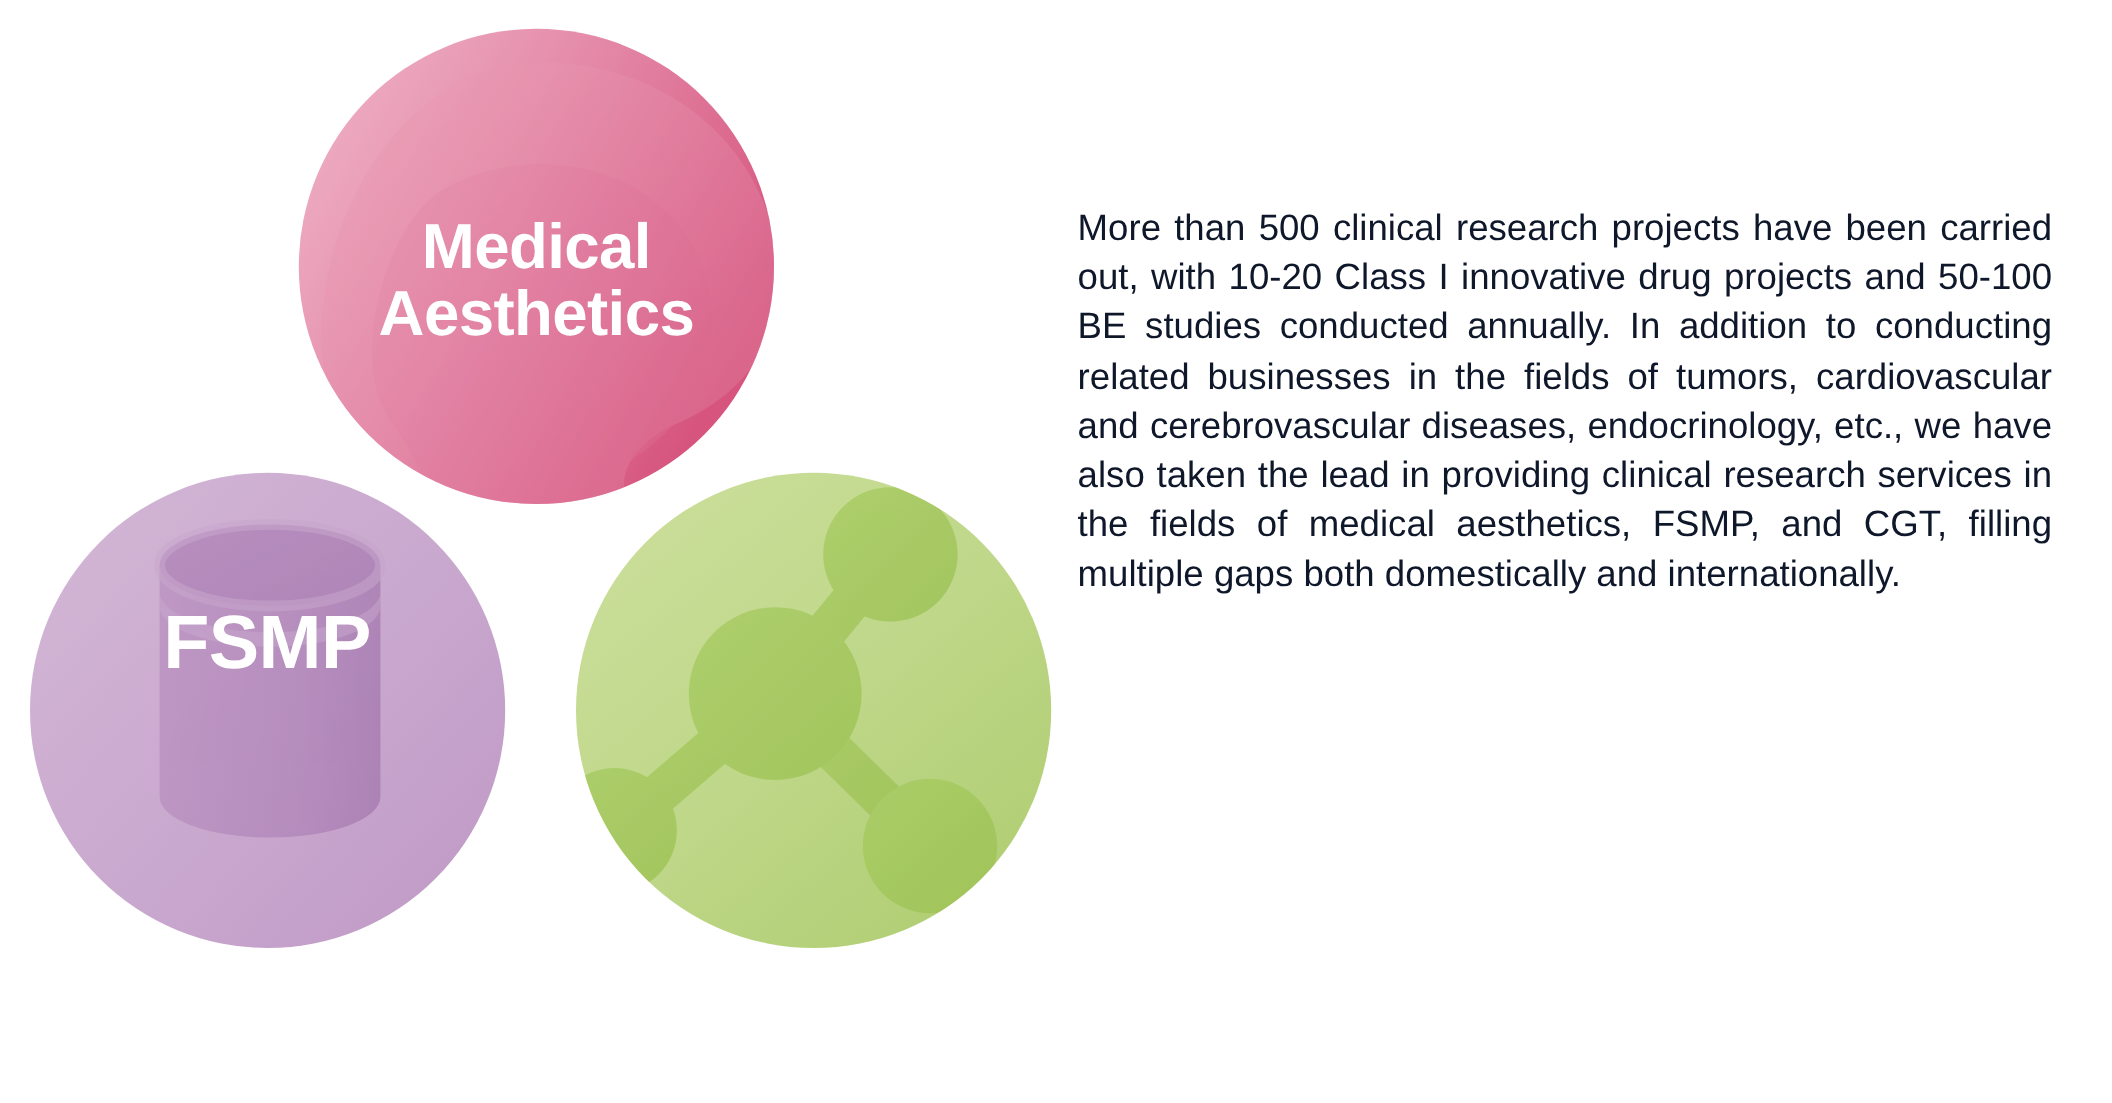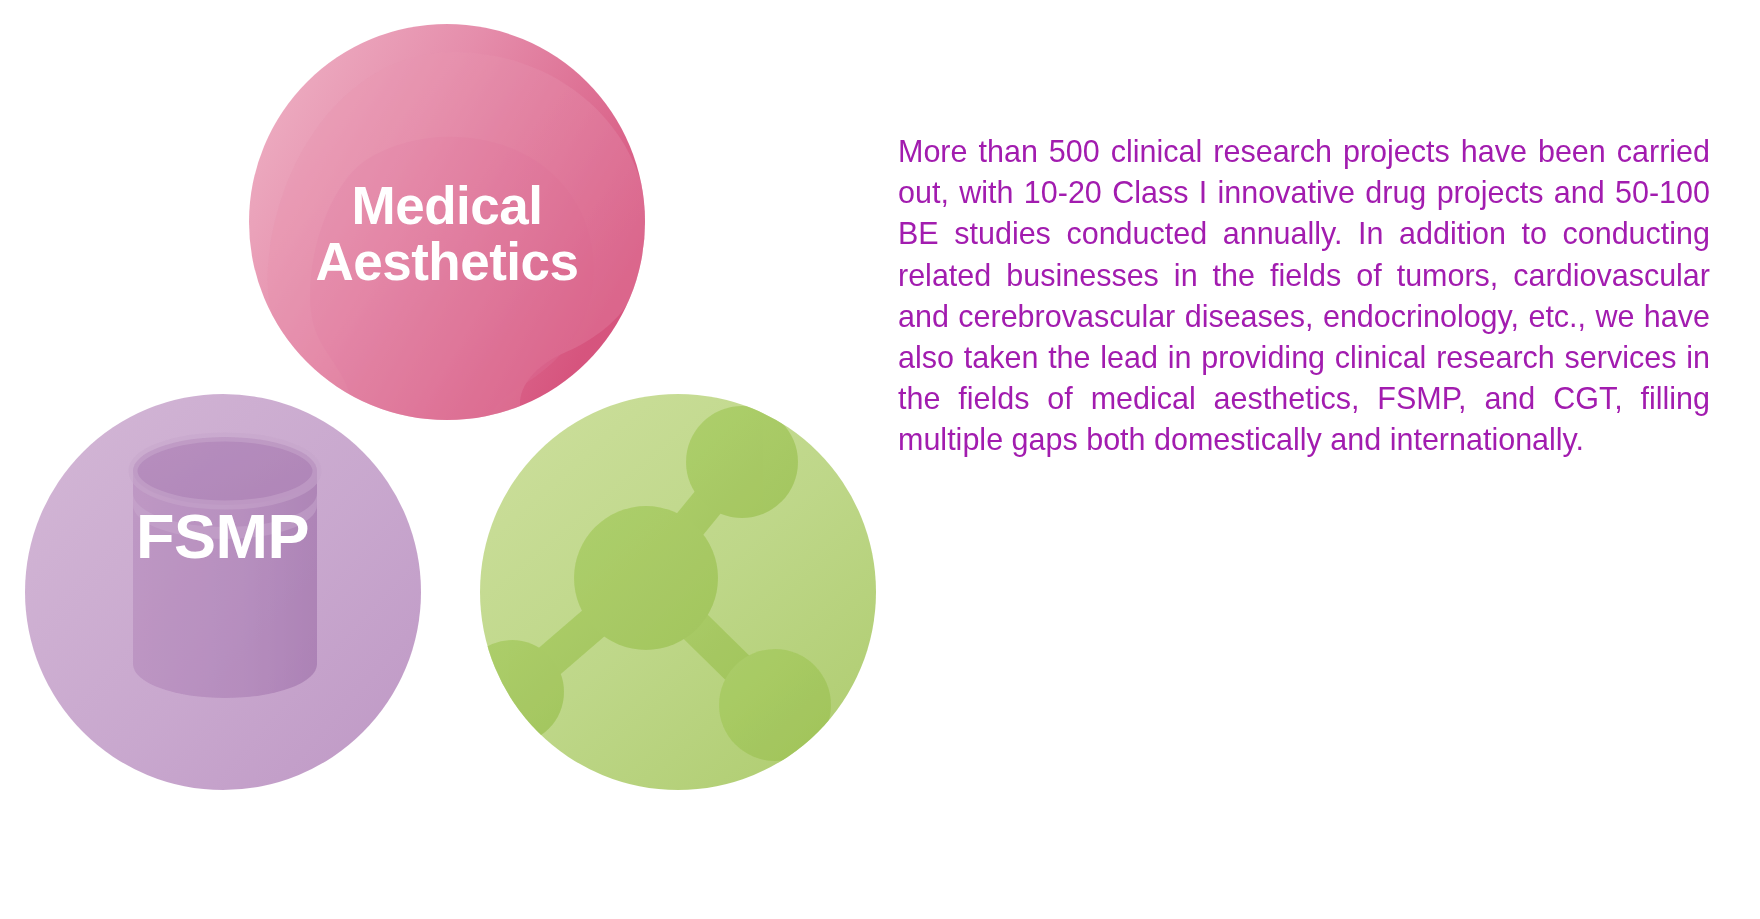--- a/index.html
+++ b/index.html
@@ -68,26 +68,27 @@
   .copy-block {
     position: absolute;
     left: 898px;
     top: 131px;
     width: 812px;
   }
   .copy-text {
     font-family: "Liberation Sans", sans-serif;
     font-size: 30.5px;
     line-height: 41.2px;
-    color: #a21caf;
+    color: #0f172a;
     text-align: justify;
     text-justify: inter-word;
     hyphens: manual;
     -webkit-hyphens: manual;
     font-weight: 400;
+    margin-top: 39px;
   }
 </style>
 </head>
 <body>
 
 <div class="page">
 
   <div class="venn-wrap">
 
     <svg class="venn-svg" viewBox="0 0 900 919" xmlns="http://www.w3.org/2000/svg">

